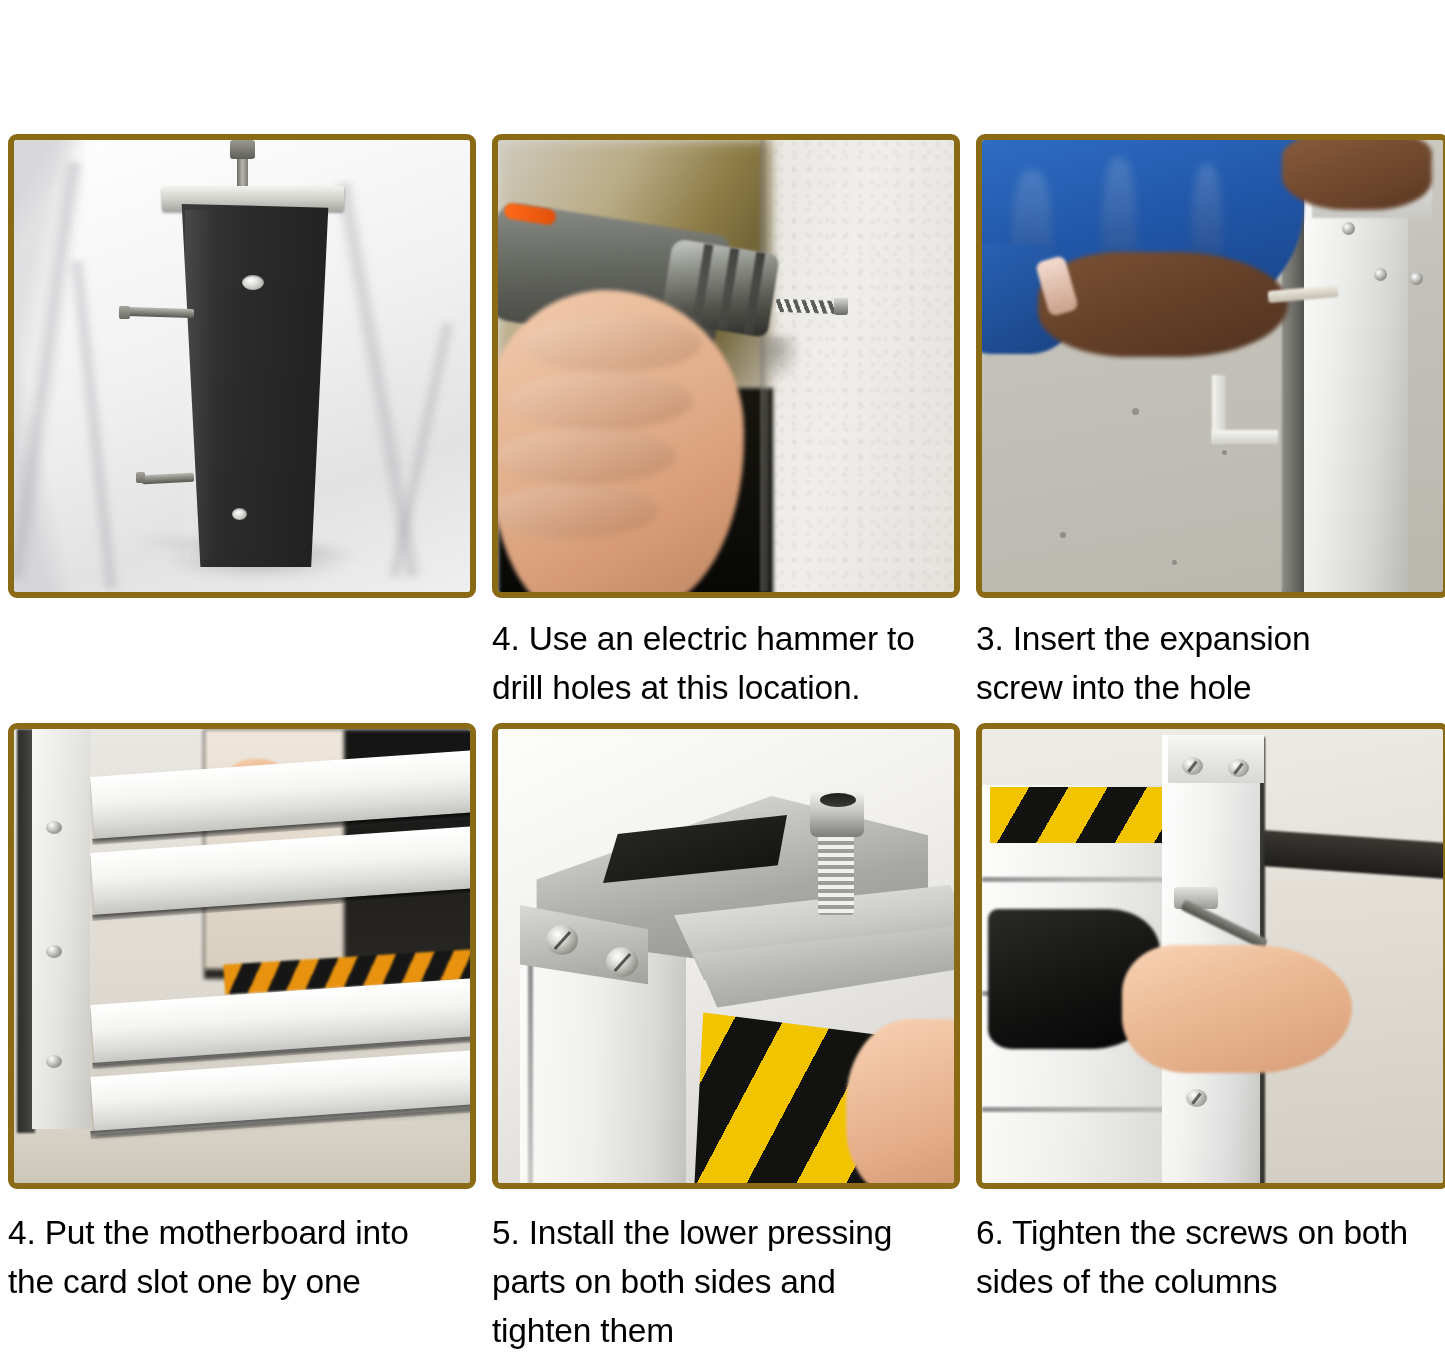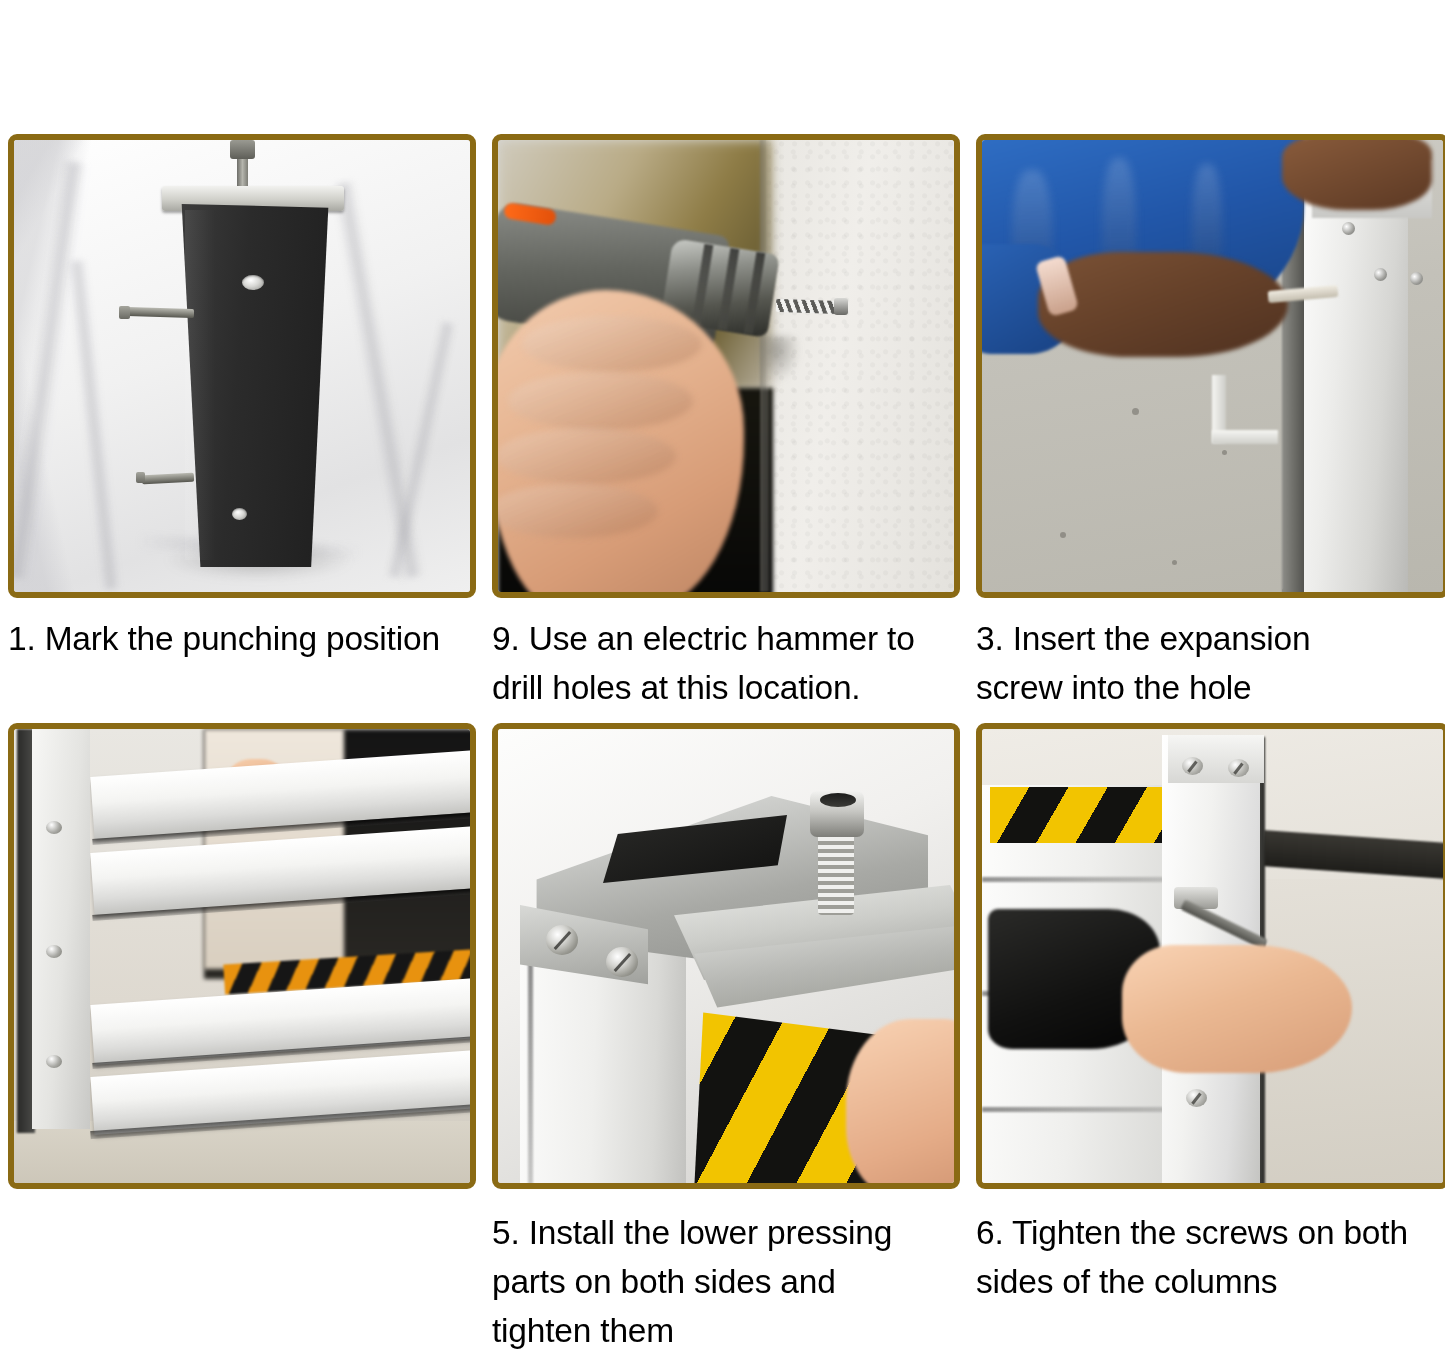--- a/index.html
+++ b/index.html
@@ -572,21 +572,20 @@
           <div class="p1-post"></div>
           <div class="p1-post-sheen"></div>
           <div class="p1-hole" style="left:228px;top:135px;width:22px;height:15px;"></div>
           <div class="p1-hole" style="left:218px;top:368px;width:15px;height:12px;"></div>
           <div class="p1-rod" style="left:112px;top:168px;width:68px;transform:rotate(2deg);"></div>
           <div class="p1-rod-cap" style="left:105px;top:166px;"></div>
           <div class="p1-rod" style="left:128px;top:334px;width:52px;transform:rotate(-3deg);"></div>
           <div class="p1-rod-cap" style="left:122px;top:332px;width:9px;height:11px;"></div>
         </div>
       </div>
-      <div class="caption">1. Mark the punching position</div>
     </div>
 
     <div class="cell">
       <div class="photo-frame">
         <div class="scene">
           <div class="p2-wall"></div>
           <div class="p2-upper-bg"></div>
           <div class="p2-dark-bottom"></div>
           <div class="p2-wall-edge"></div>
           <div class="p2-drill-body"></div>
@@ -598,21 +597,21 @@
           <div class="p2-bit"></div>
           <div class="p2-bit-tip"></div>
           <div class="p2-dust"></div>
           <div class="p2-hand"></div>
           <div class="p2-finger" style="left:24px;top:176px;width:180px;height:56px;"></div>
           <div class="p2-finger" style="left:10px;top:232px;width:185px;height:58px;"></div>
           <div class="p2-finger" style="left:-2px;top:288px;width:180px;height:56px;"></div>
           <div class="p2-finger" style="left:-10px;top:344px;width:170px;height:54px;"></div>
         </div>
       </div>
-      <div class="caption">9. Use an electric hammer to
+      <div class="caption">4. Use an electric hammer to
 drill holes at this location.</div>
     </div>
 
     <div class="cell">
       <div class="photo-frame">
         <div class="scene">
           <div class="p3-ground"></div>
           <div class="p3-speck" style="left:150px;top:268px;width:7px;height:7px;"></div>
           <div class="p3-speck" style="left:240px;top:310px;width:5px;height:5px;"></div>
           <div class="p3-speck" style="left:78px;top:392px;width:6px;height:6px;"></div>
@@ -663,20 +662,22 @@
           <div class="p4-board" style="left:78px;top:334px;width:400px;height:58px;transform:rotate(-4deg);"></div>
           <div class="p4-board-line" style="left:76px;top:388px;width:404px;height:8px;transform:rotate(-4deg);"></div>
 
           <div class="p4-col-dark"></div>
           <div class="p4-col"></div>
           <div class="p4-col-screw" style="top:92px;"></div>
           <div class="p4-col-screw" style="top:216px;"></div>
           <div class="p4-col-screw" style="top:326px;"></div>
         </div>
       </div>
+      <div class="caption cap-row2">4. Put the motherboard into
+the card slot one by one</div>
     </div>
 
     <div class="cell cell-row2">
       <div class="photo-frame tall-r2">
         <div class="scene">
           <div class="p5-bg"></div>
           <div class="p5-hazard"></div>
           <div class="p5-thumb"></div>
           <div class="p5-post"></div>
           <div class="p5-post-line"></div>

